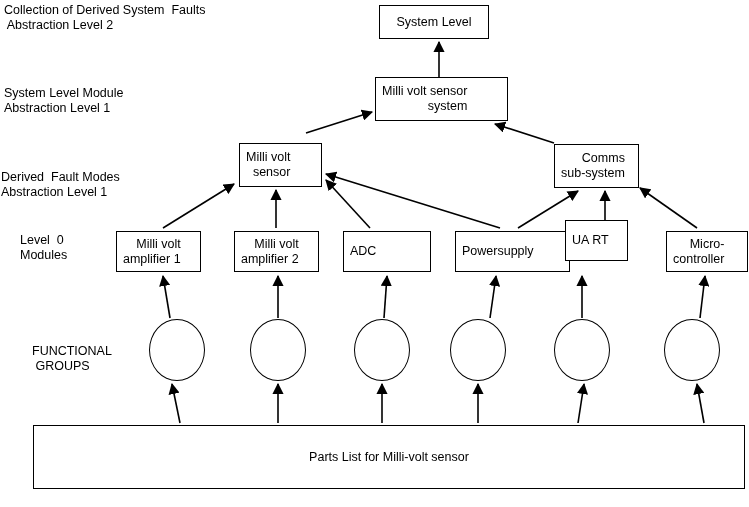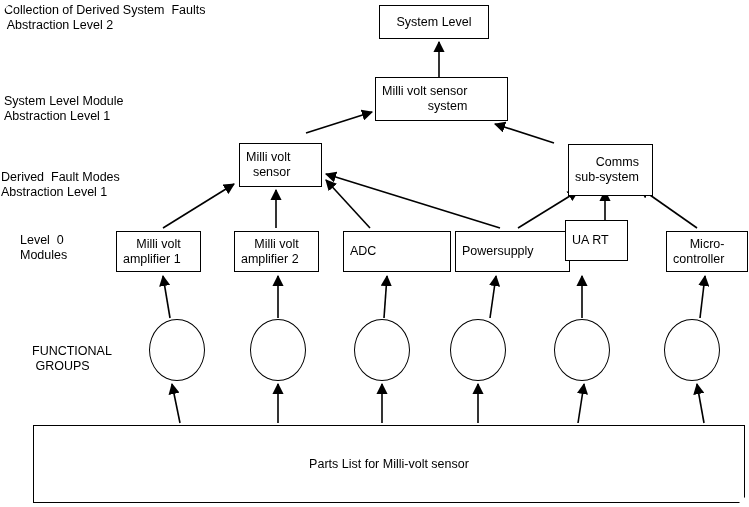--- a/index.html
+++ b/index.html
@@ -7,21 +7,20 @@
     padding: 0;
     background: #ffffff;
   }
   #stage {
     position: relative;
     width: 749px;
     height: 507px;
     background: #ffffff;
     font-family: "Liberation Sans", sans-serif;
     overflow: hidden;
-    border-radius: 23px;
   }
   #svg-layer {
     position: absolute;
     left: 0;
     top: 0;
     width: 749px;
     height: 507px;
   }
   .row-label {
     position: absolute;
@@ -102,53 +101,53 @@
         <line x1="382" y1="423" x2="382" y2="384" marker-end="url(#ah)"></line>
         <line x1="478" y1="423" x2="478" y2="384" marker-end="url(#ah)"></line>
         <line x1="578" y1="423" x2="584" y2="384" marker-end="url(#ah)"></line>
         <line x1="704" y1="423" x2="697" y2="384" marker-end="url(#ah)"></line>
       </g>
   </svg>
 
   <div id="row-label-container">
       <div class="row-label" style="left: 4px; top: 3px;">Collection of Derived System  Faults
  Abstraction Level 2</div>
-      <div class="row-label" style="left: 4px; top: 94px;">System Level Module
+      <div class="row-label" style="left: 4px; top: 86px;">System Level Module
 Abstraction Level 1</div>
       <div class="row-label" style="left: 1px; top: 170px;">Derived  Fault Modes
 Abstraction Level 1</div>
       <div class="row-label" style="left: 20px; top: 233px;">Level  0
 Modules</div>
       <div class="row-label" style="left: 0px; top: 344px; margin-left: 32px;">FUNCTIONAL
  GROUPS</div>
     </div>
   <div id="node-container">
       <div class="node" style="left: 379px; top: 5px; width: 110px; height: 34px;">System Level</div>
       <div class="node left-align" style="left: 375px; top: 77px; width: 133px; height: 44px;">Milli volt sensor
 system</div>
       <div class="node left-align" style="left: 239px; top: 143px; width: 83px; height: 44px;">Milli volt
 sensor</div>
-      <div class="node left-align" style="left: 568px; top: 144px; width: 85px; height: 52px;">Comms
+      <div class="node left-align" style="left: 554px; top: 144px; width: 85px; height: 44px;">Comms
 sub-system</div>
       <div class="node left-align" style="left: 116px; top: 231px; width: 85px; height: 41px;">Milli volt
 amplifier 1</div>
       <div class="node left-align" style="left: 234px; top: 231px; width: 85px; height: 41px;">Milli volt
 amplifier 2</div>
-      <div class="node left-align" style="left: 343px; top: 231px; width: 108px; height: 41px;">ADC</div>
+      <div class="node left-align" style="left: 343px; top: 231px; width: 88px; height: 41px;">ADC</div>
       <div class="node left-align" style="left: 455px; top: 231px; width: 115px; height: 41px;">Powersupply</div>
       <div class="node left-align" style="left: 565px; top: 220px; width: 63px; height: 41px;">UA  RT</div>
       <div class="node left-align" style="left: 666px; top: 231px; width: 82px; height: 41px;">Micro-
 controller</div>
     </div>
   <div id="ellipse-container">
       <div class="ellipse" style="left: 149px; top: 319px; width: 56px; height: 62px;"></div>
       <div class="ellipse" style="left: 250px; top: 319px; width: 56px; height: 62px;"></div>
       <div class="ellipse" style="left: 354px; top: 319px; width: 56px; height: 62px;"></div>
       <div class="ellipse" style="left: 450px; top: 319px; width: 56px; height: 62px;"></div>
       <div class="ellipse" style="left: 554px; top: 319px; width: 56px; height: 62px;"></div>
       <div class="ellipse" style="left: 664px; top: 319px; width: 56px; height: 62px;"></div>
     </div>
 
-  <div class="partsbox" id="parts-box" style="left: 33px; top: 425px; width: 712px; height: 78px;">
+  <div class="partsbox" id="parts-box" style="left: 33px; top: 425px; width: 712px; height: 64px;">
     <span>Parts List for Milli-volt sensor</span>
   </div>
 
 </div>
 
 </body></html>

